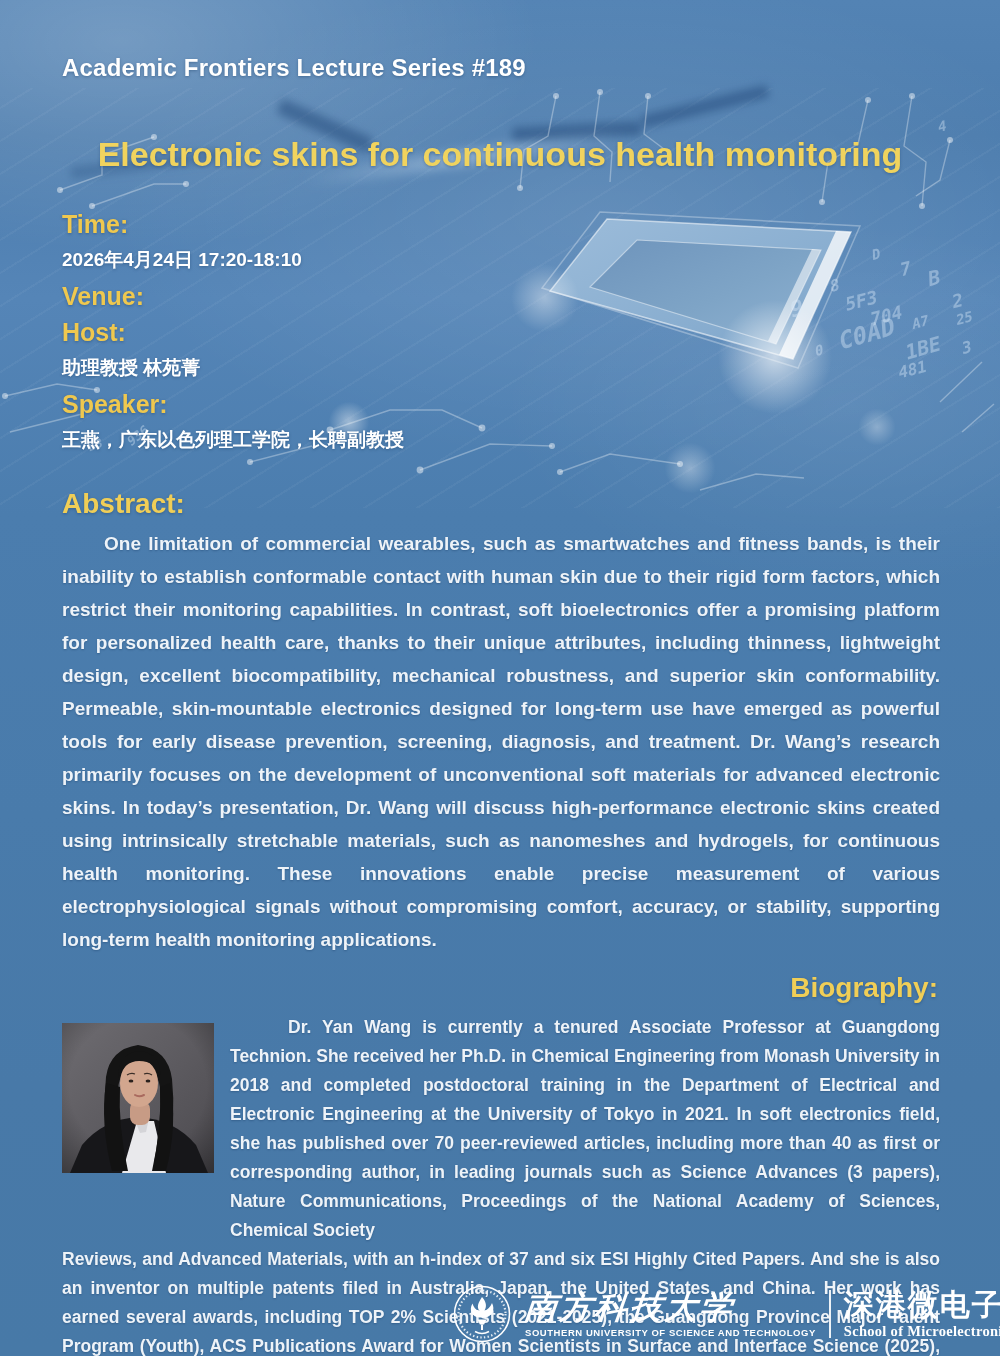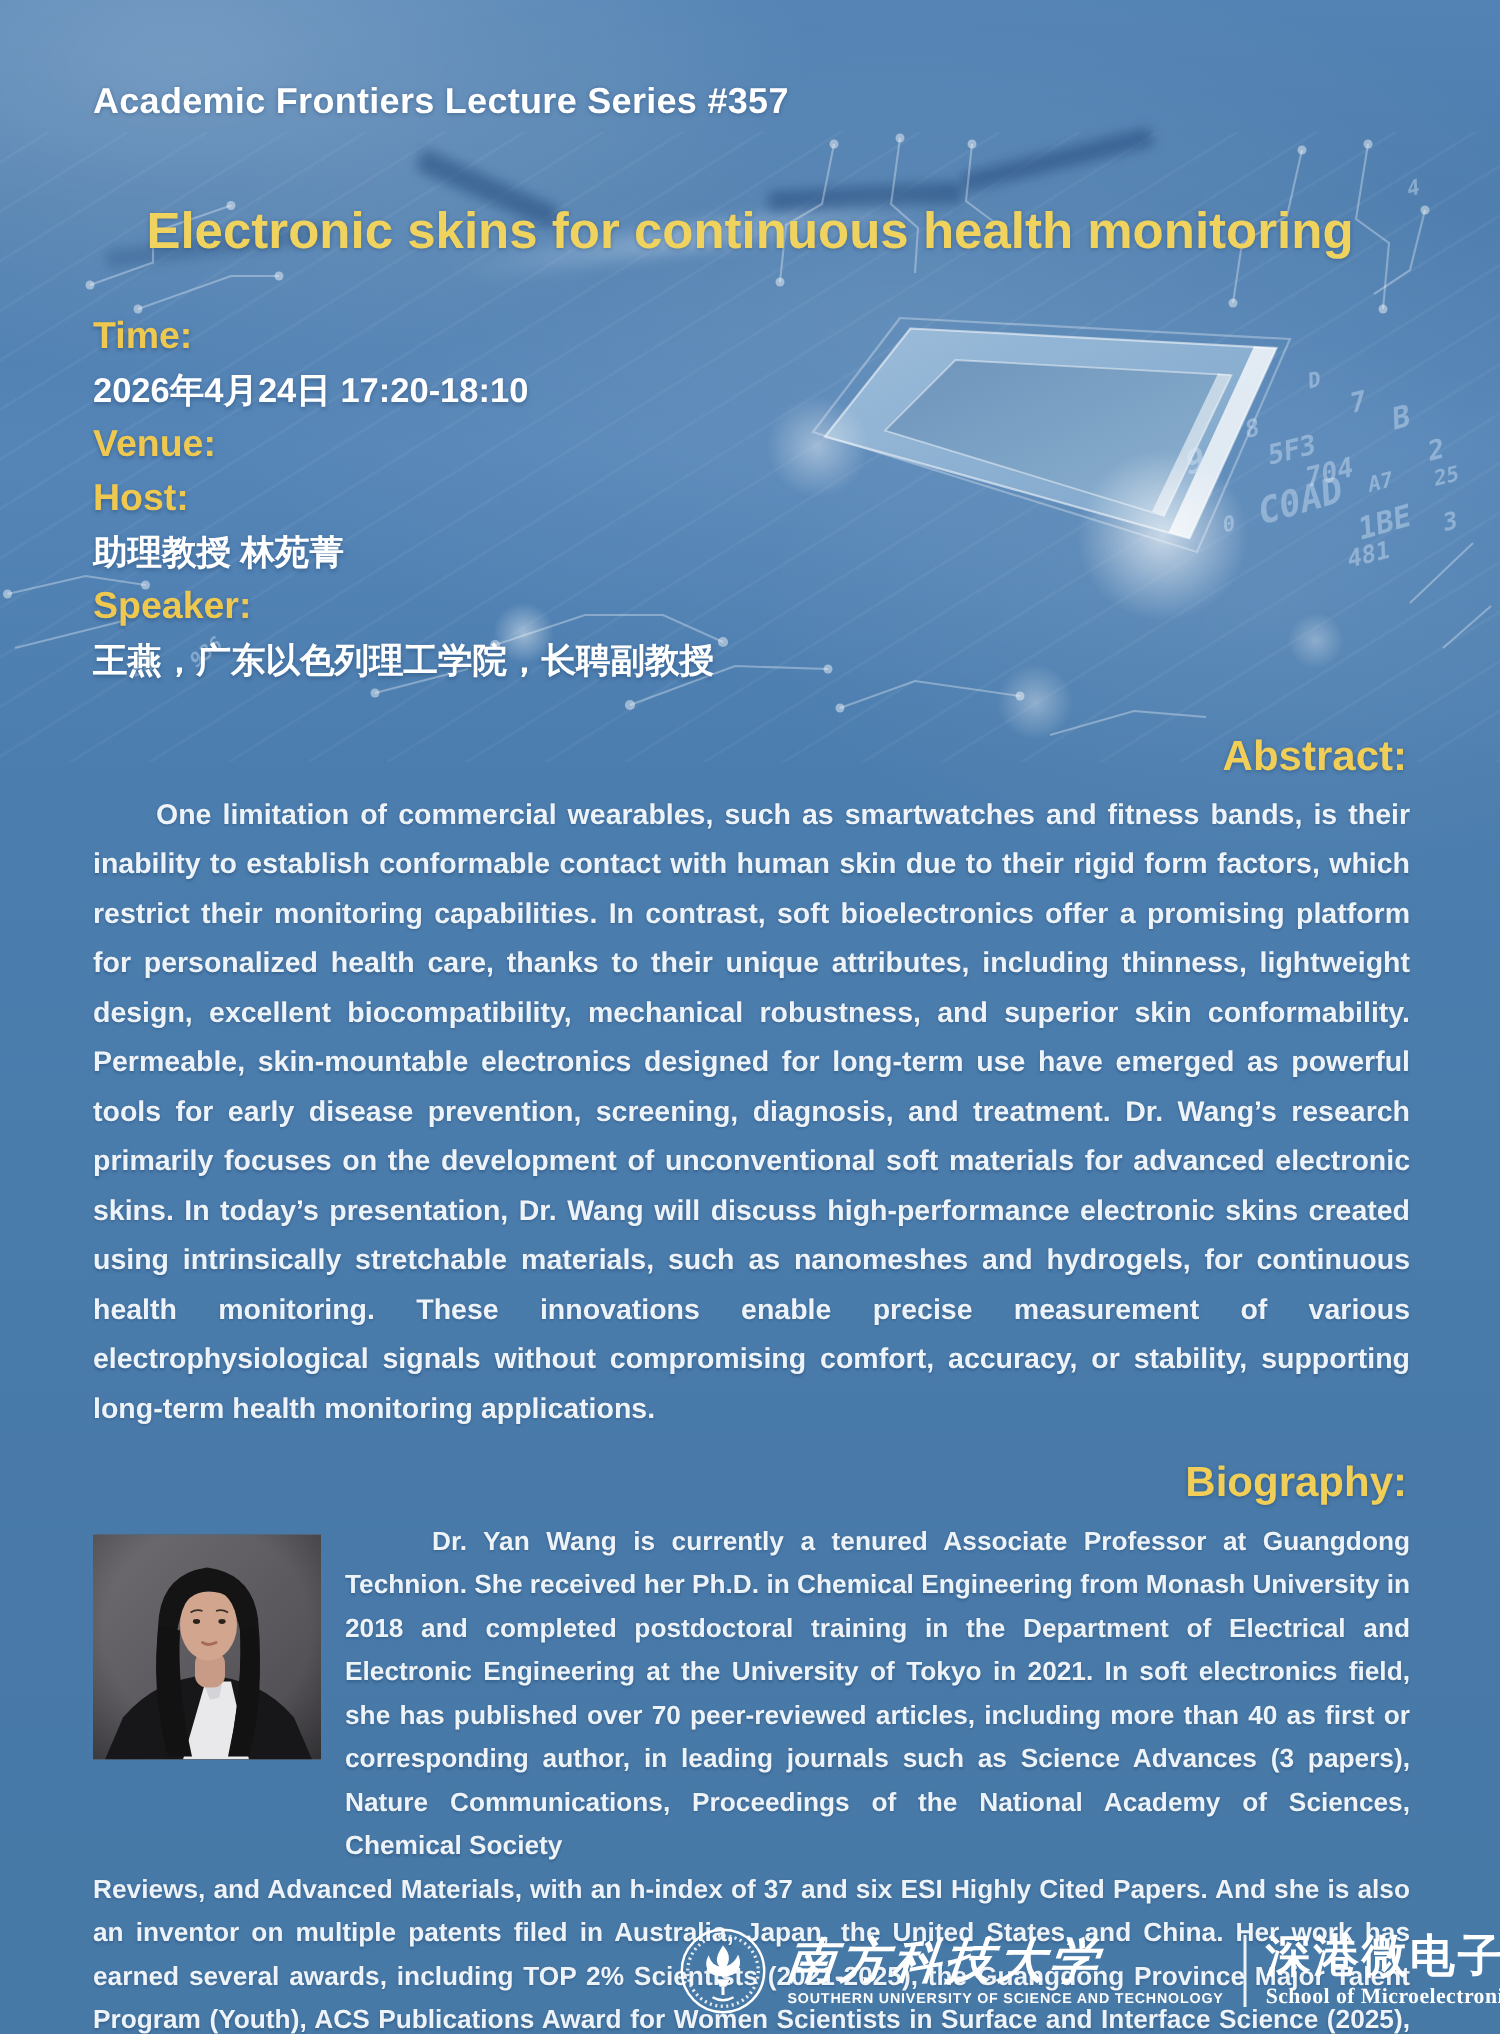--- a/index.html
+++ b/index.html
@@ -36,23 +36,23 @@
     color:rgba(219,234,249,0.40);font-weight:bold;pointer-events:none;}
   
   .content{position:relative;z-index:2;padding:0 62px;}
   .series{padding-top:54px;font-size:24px;font-weight:bold;color:#ffffff;letter-spacing:.2px;
     text-shadow:0 1px 3px rgba(10,40,80,.35);}
   .title{margin:46px auto 0;width:820px;text-align:center;font-size:34px;line-height:52px;font-weight:bold;
     color:#f0d35e;text-shadow:0 1px 3px rgba(10,40,80,.30);}
   .info{margin-top:26px;}
   .info-row{display:flex;line-height:36px;flex-direction:column;}
   .info-label{width:156px;font-size:25px;font-weight:bold;color:#efc84f;text-shadow:0 1px 3px rgba(10,40,80,.35);}
-  .info-value{font-size:23px;font-weight:bold;color:#ffffff;text-shadow:0 1px 3px rgba(10,40,80,.35);}
+  .info-value{font-size:19px;font-weight:bold;color:#ffffff;text-shadow:0 1px 3px rgba(10,40,80,.35);}
   .section-heading{font-size:28px;font-weight:bold;color:#f0ce57;text-shadow:0 1px 3px rgba(10,40,80,.35);}
-  .abstract-heading{margin-top:30px;text-align:right;}
+  .abstract-heading{margin-top:30px;}
   .abstract-body{margin-top:7px;width:878px;font-size:19px;line-height:33px;font-weight:bold;color:#eef3f8;
     text-align:justify;text-indent:42px;text-shadow:0 1px 2px rgba(10,40,80,.30);}
   .bio-heading{margin-top:16px;text-align:right;}
   .bio-body{margin-top:9px;width:878px;font-size:17.5px;line-height:29px;font-weight:bold;color:#eef3f8;
     text-align:justify;text-shadow:0 1px 2px rgba(10,40,80,.30);}
   .bio-body .indent1{display:inline-block;width:58px;}
   .photo{float:left;width:152px;height:150px;margin:10px 16px 52px 0;background:#5a585c;position:relative;overflow:hidden;}
   
   .footer{position:absolute;z-index:3;left:452px;top:1284px;display:flex;align-items:center;gap:13px;color:#fff;}
   .seal{width:60px;height:60px;flex:0 0 auto;}
@@ -163,21 +163,21 @@
     <span class="hexfrag" style="left:872px;top:246px;font-size:14px;transform:rotate(-14deg) skewX(-12deg);">D</span>
     <span class="hexfrag" style="left:126px;top:428px;font-size:13px;transform:rotate(-38deg) skewX(-10deg);">936</span>
     <span class="hexfrag" style="left:88px;top:438px;font-size:12px;transform:rotate(-20deg) skewX(-10deg);">B8</span>
     <span class="hexfrag" style="left:912px;top:314px;font-size:14px;transform:rotate(-14deg) skewX(-12deg);">A7</span>
     <span class="hexfrag" style="left:956px;top:310px;font-size:14px;transform:rotate(-14deg) skewX(-12deg);">25</span>
     <span class="hexfrag" style="left:962px;top:338px;font-size:16px;transform:rotate(-14deg) skewX(-12deg);">3</span>
     <span class="hexfrag" style="left:815px;top:342px;font-size:14px;transform:rotate(-14deg) skewX(-12deg);">0</span>
   </div>
 
   <div class="content">
-    <div class="series">Academic Frontiers Lecture Series #357</div>
+    <div class="series">Academic Frontiers Lecture Series #189</div>
 
     <div class="title">Electronic skins for continuous health monitoring</div>
 
     <div class="info">
       <div class="info-row">
         <span class="info-label">Time:</span>
         <span class="info-value">2026年4月24日  17:20-18:10</span>
       </div>
       <div class="info-row">
         <span class="info-label">Venue:</span>

